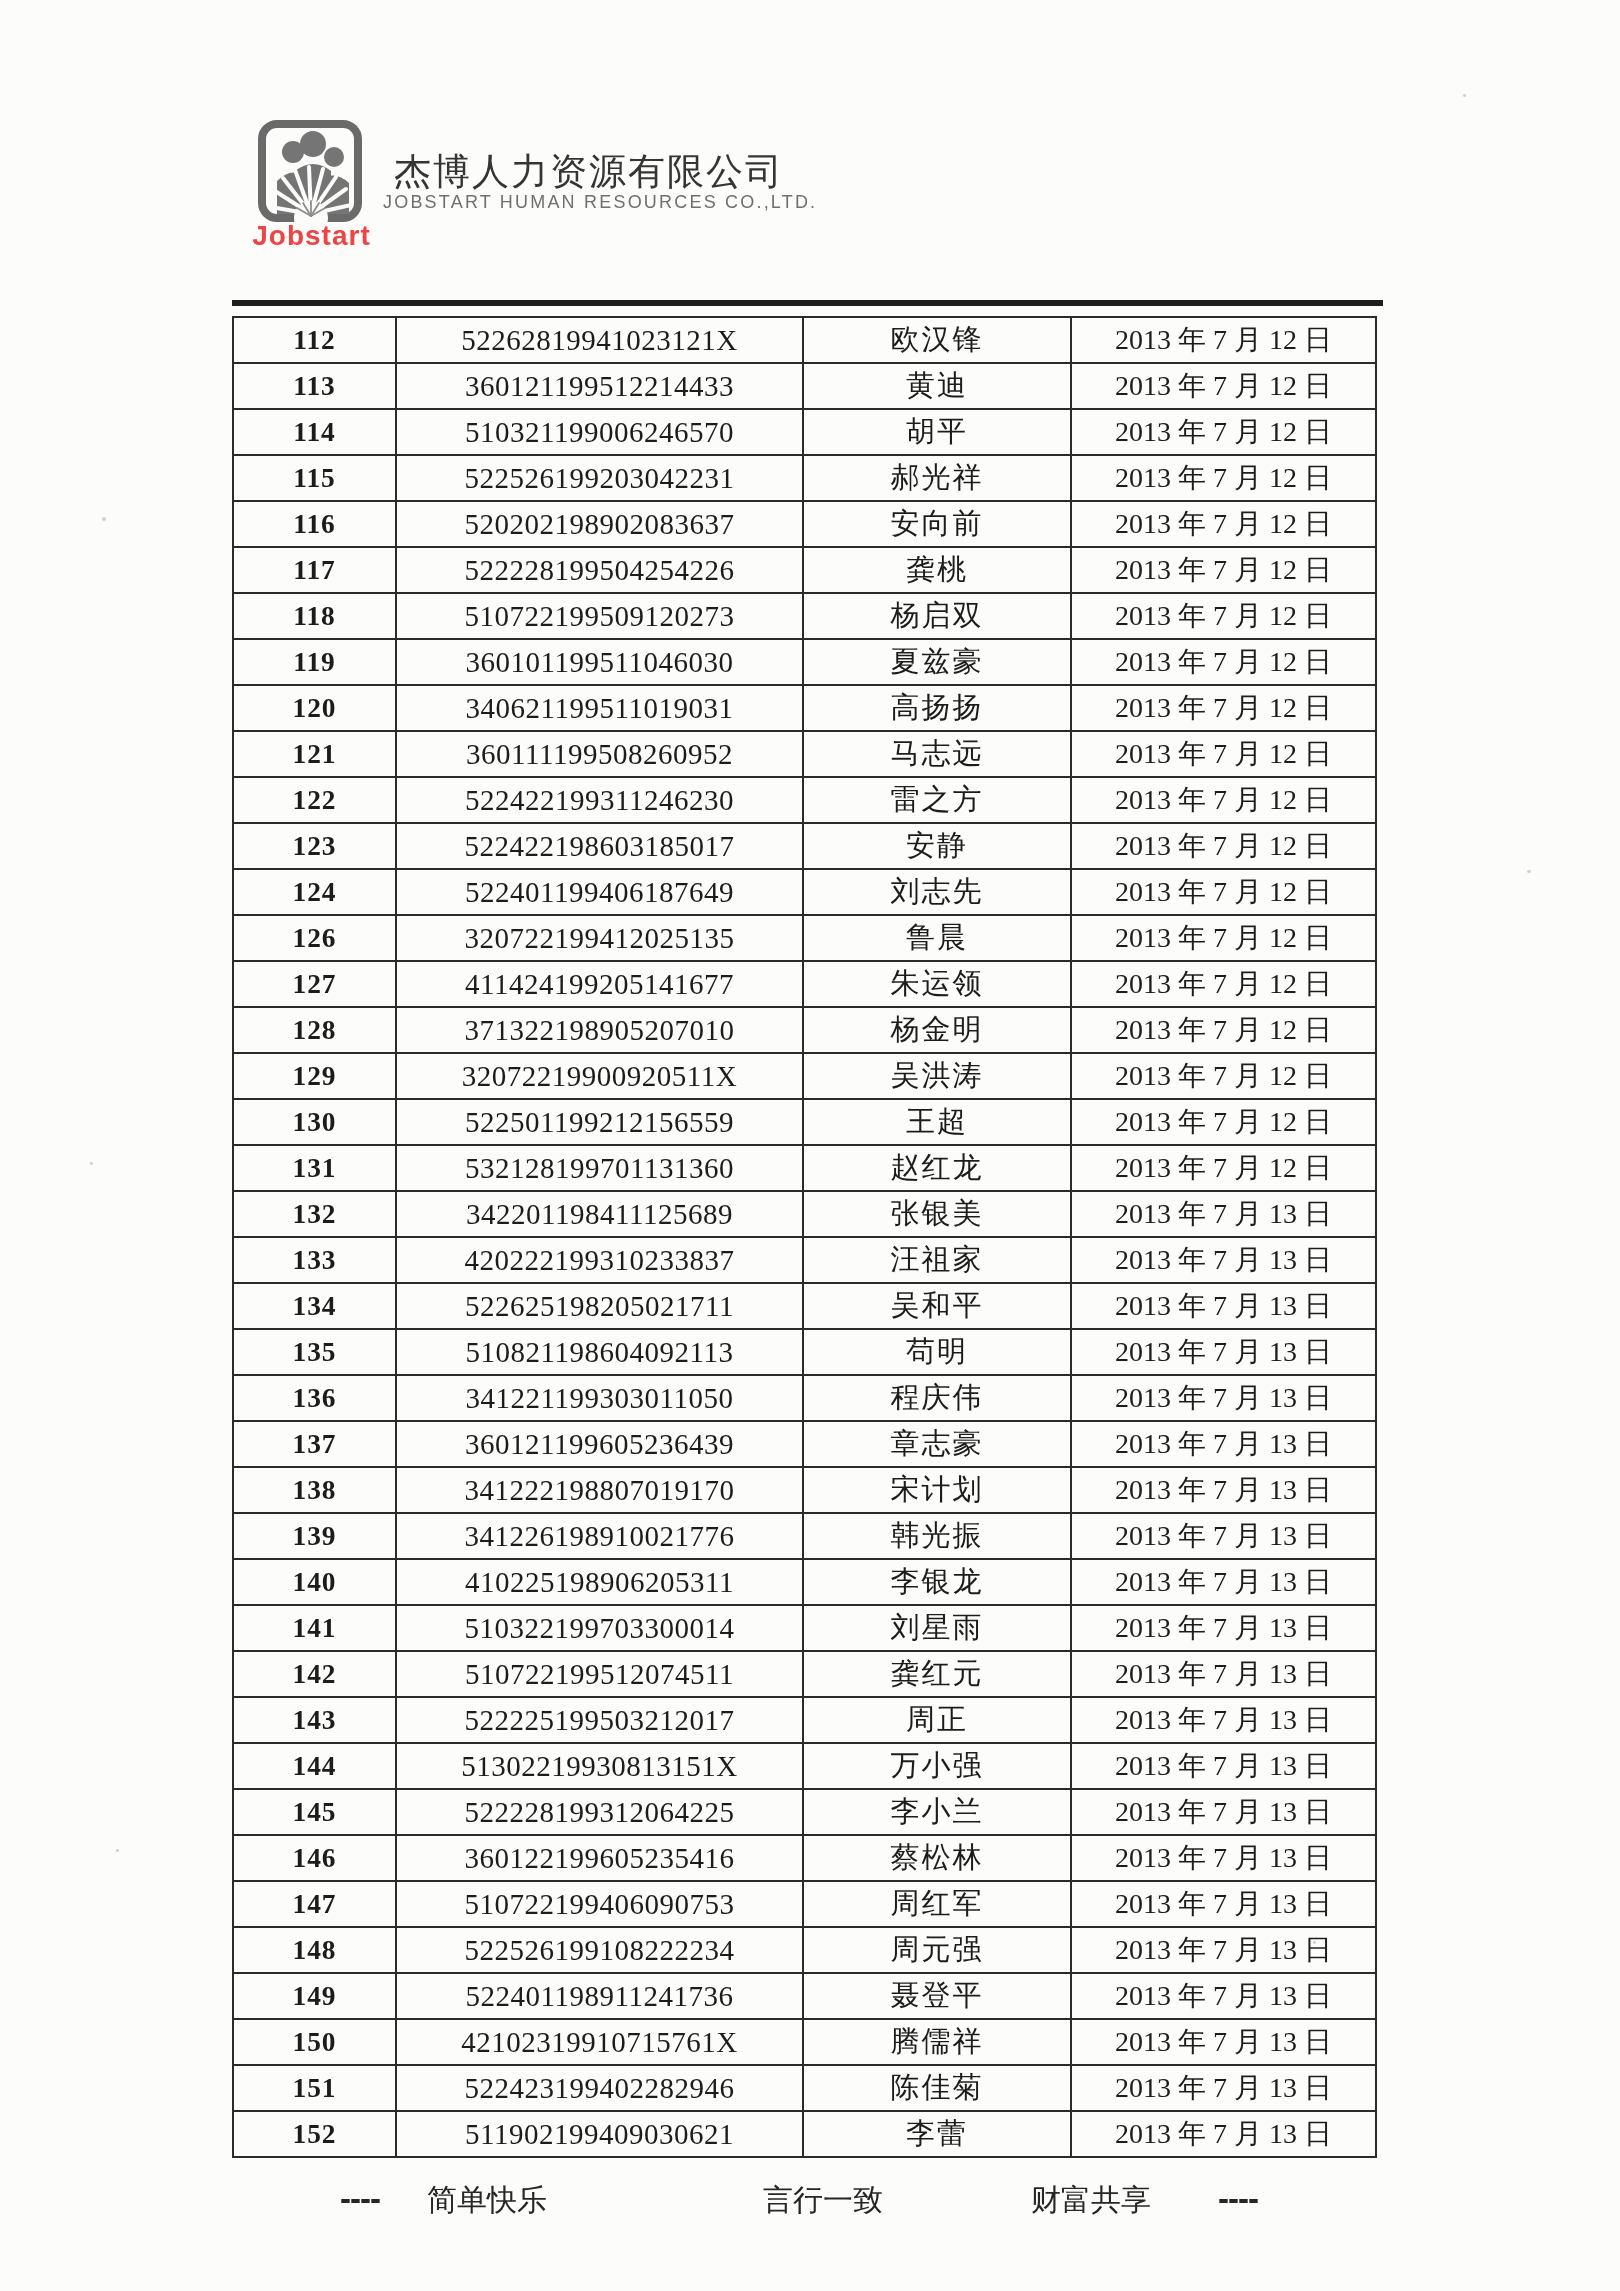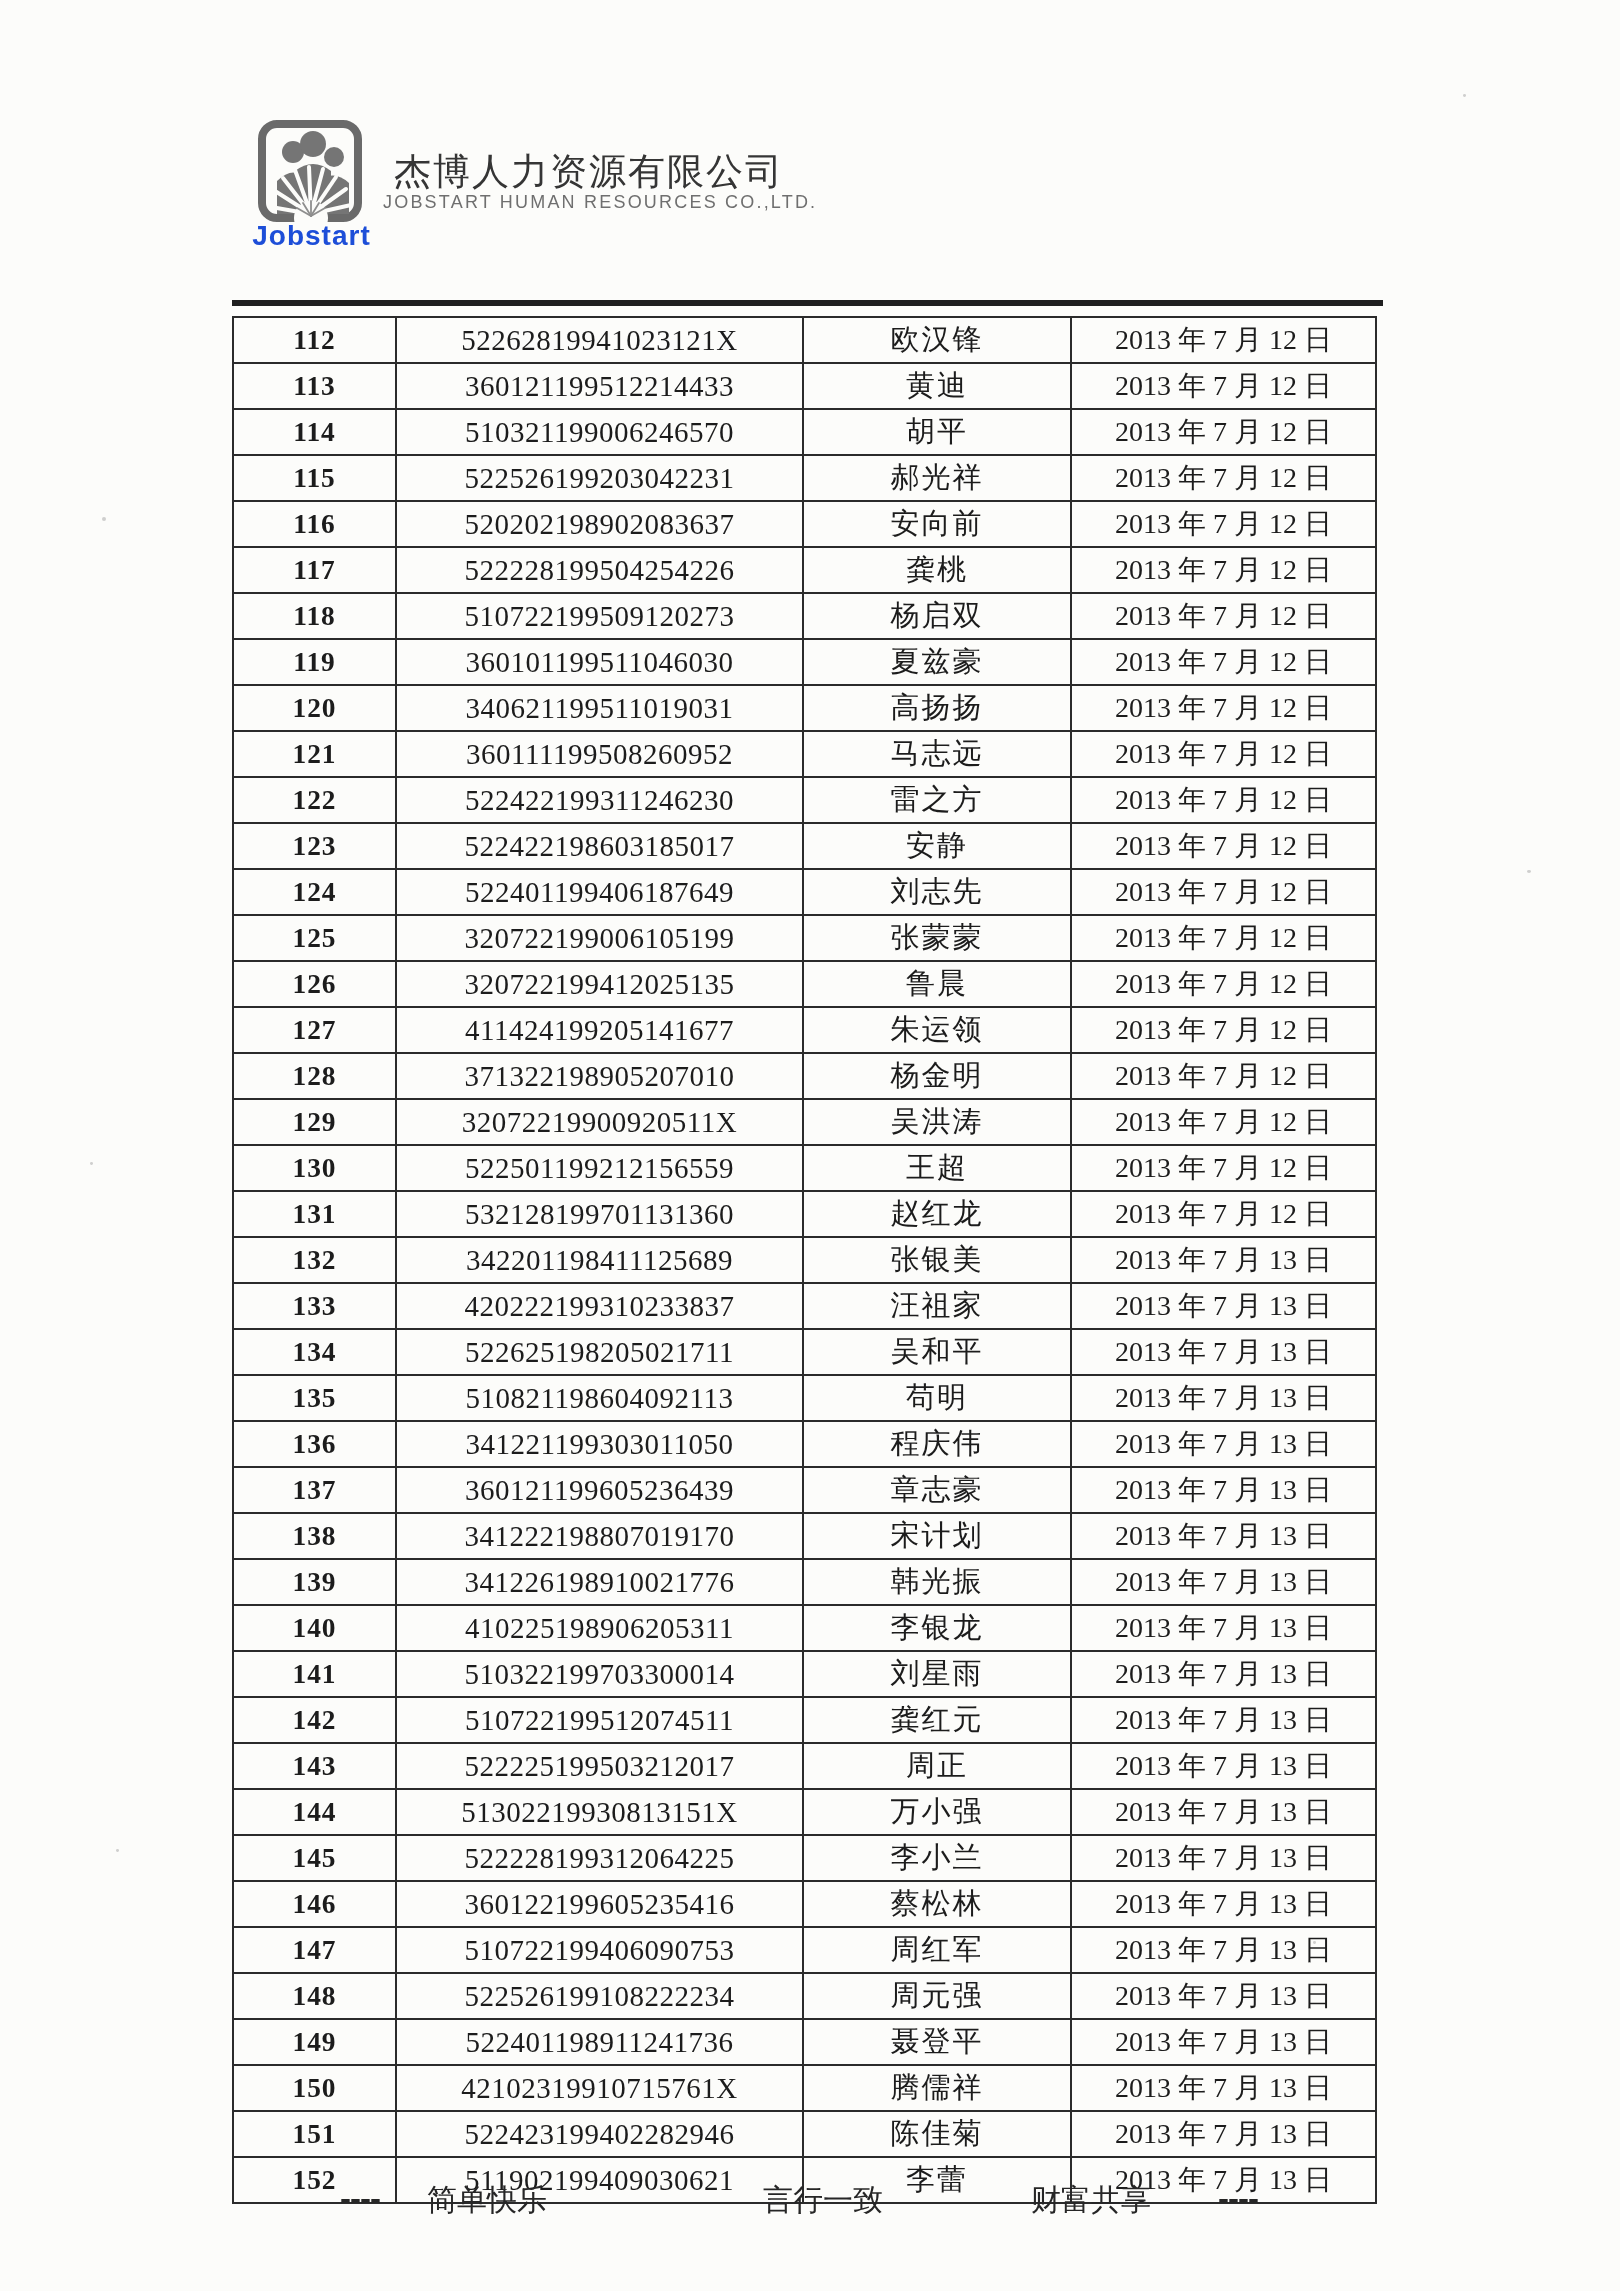--- a/index.html
+++ b/index.html
@@ -3,21 +3,21 @@
 <meta charset="utf-8">
 <style>
   html,body{margin:0;padding:0;background:#ddd;}
   .page{position:relative;width:1620px;height:2292px;background:#fcfcfa;
         font-family:"Liberation Serif",serif;color:#1c1c1c;overflow:hidden;margin:0 auto;
         box-shadow:0 0 7.8px rgba(0,0,0,.25);}
   
   .logo-icon{position:absolute;left:257px;top:119px;width:106px;height:104px;}
   .logo-word{position:absolute;left:245px;top:220px;width:133px;text-align:center;
              font-family:"Liberation Sans",sans-serif;font-weight:bold;font-size:28px;
-             color:#1d4ed8;letter-spacing:1px;}
+             color:#ef4444;letter-spacing:1px;}
   .co-zh{position:absolute;left:388px;top:147px;font-family:"Liberation Sans",sans-serif;
          font-size:37px;letter-spacing:2px;color:#353535;font-weight:500;white-space:nowrap;margin-left:6px;}
   .co-en{position:absolute;left:383px;top:192px;font-family:"Liberation Sans",sans-serif;
          font-size:18px;letter-spacing:2.2px;color:#6f6f6f;white-space:nowrap;}
   .rule{position:absolute;left:232px;top:300px;width:1151px;height:5.9px;background:#1f1f1f;}
   
   table.roster{position:absolute;left:232px;top:316px;width:1142px;
                border-collapse:collapse;table-layout:fixed;}
   table.roster td{border:2.2px solid #2b2b2b;text-align:center;vertical-align:middle;
                   height:44px;padding:0;white-space:nowrap;overflow:hidden;}
@@ -156,26 +156,20 @@
           <td class="c2">安静</td>
           <td class="c3">2013 年 7 月 12 日</td>
         </tr>
         <tr>
           <td class="c0">124</td>
           <td class="c1">522401199406187649</td>
           <td class="c2">刘志先</td>
           <td class="c3">2013 年 7 月 12 日</td>
         </tr>
         <tr>
-          <td class="c0">125</td>
-          <td class="c1">320722199006105199</td>
-          <td class="c2">张蒙蒙</td>
-          <td class="c3">2013 年 7 月 12 日</td>
-        </tr>
-        <tr>
           <td class="c0">126</td>
           <td class="c1">320722199412025135</td>
           <td class="c2">鲁晨</td>
           <td class="c3">2013 年 7 月 12 日</td>
         </tr>
         <tr>
           <td class="c0">127</td>
           <td class="c1">411424199205141677</td>
           <td class="c2">朱运领</td>
           <td class="c3">2013 年 7 月 12 日</td>

